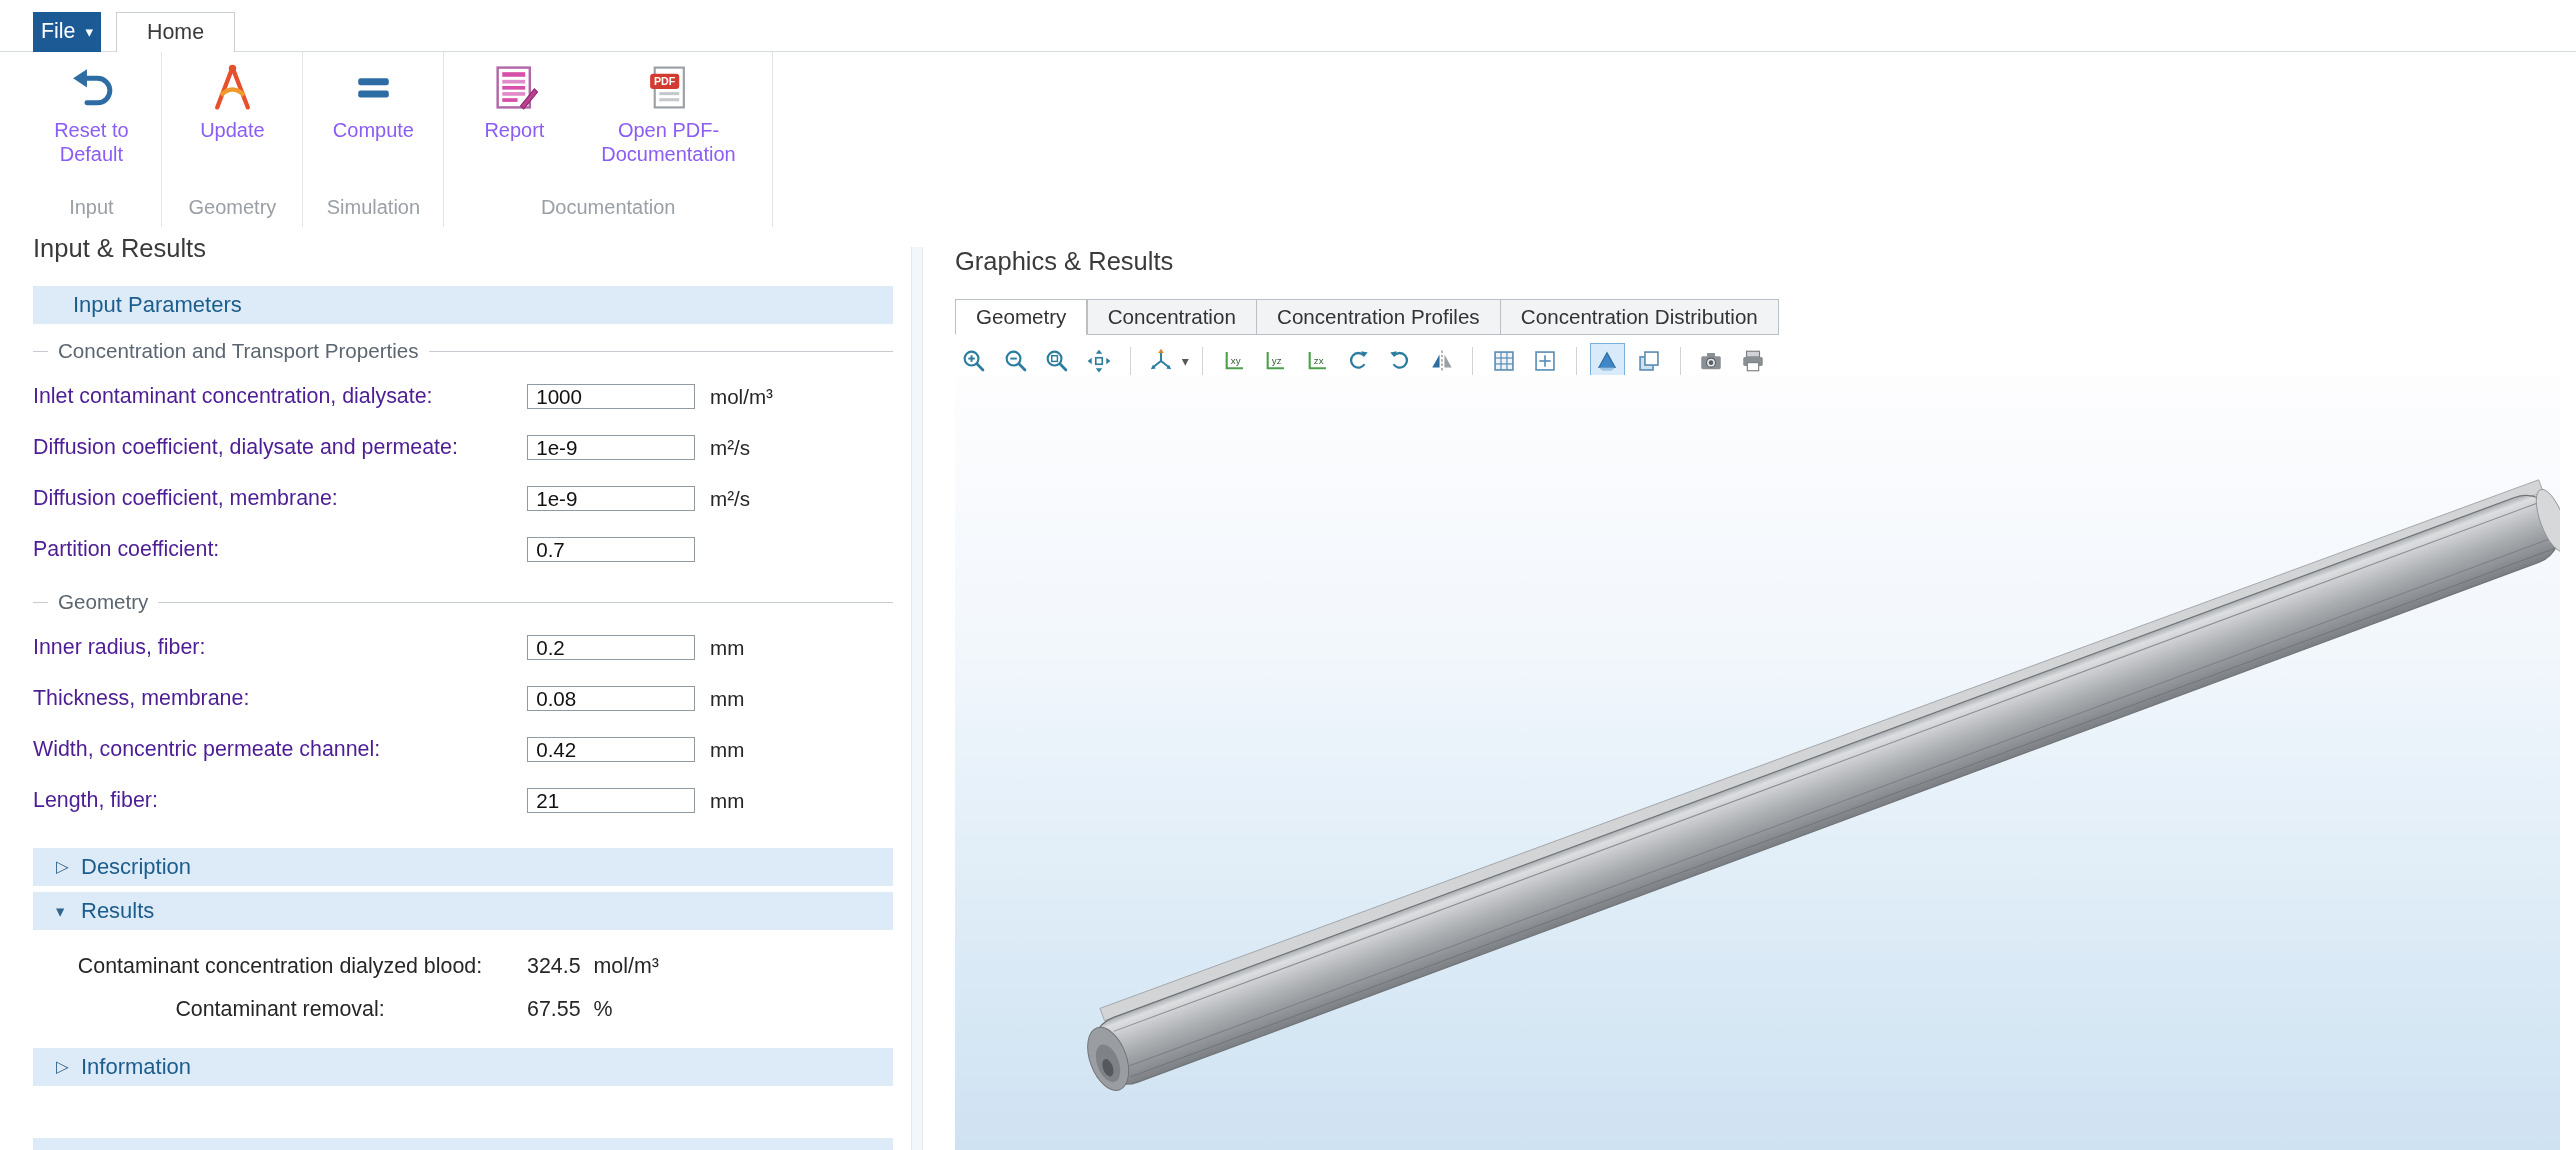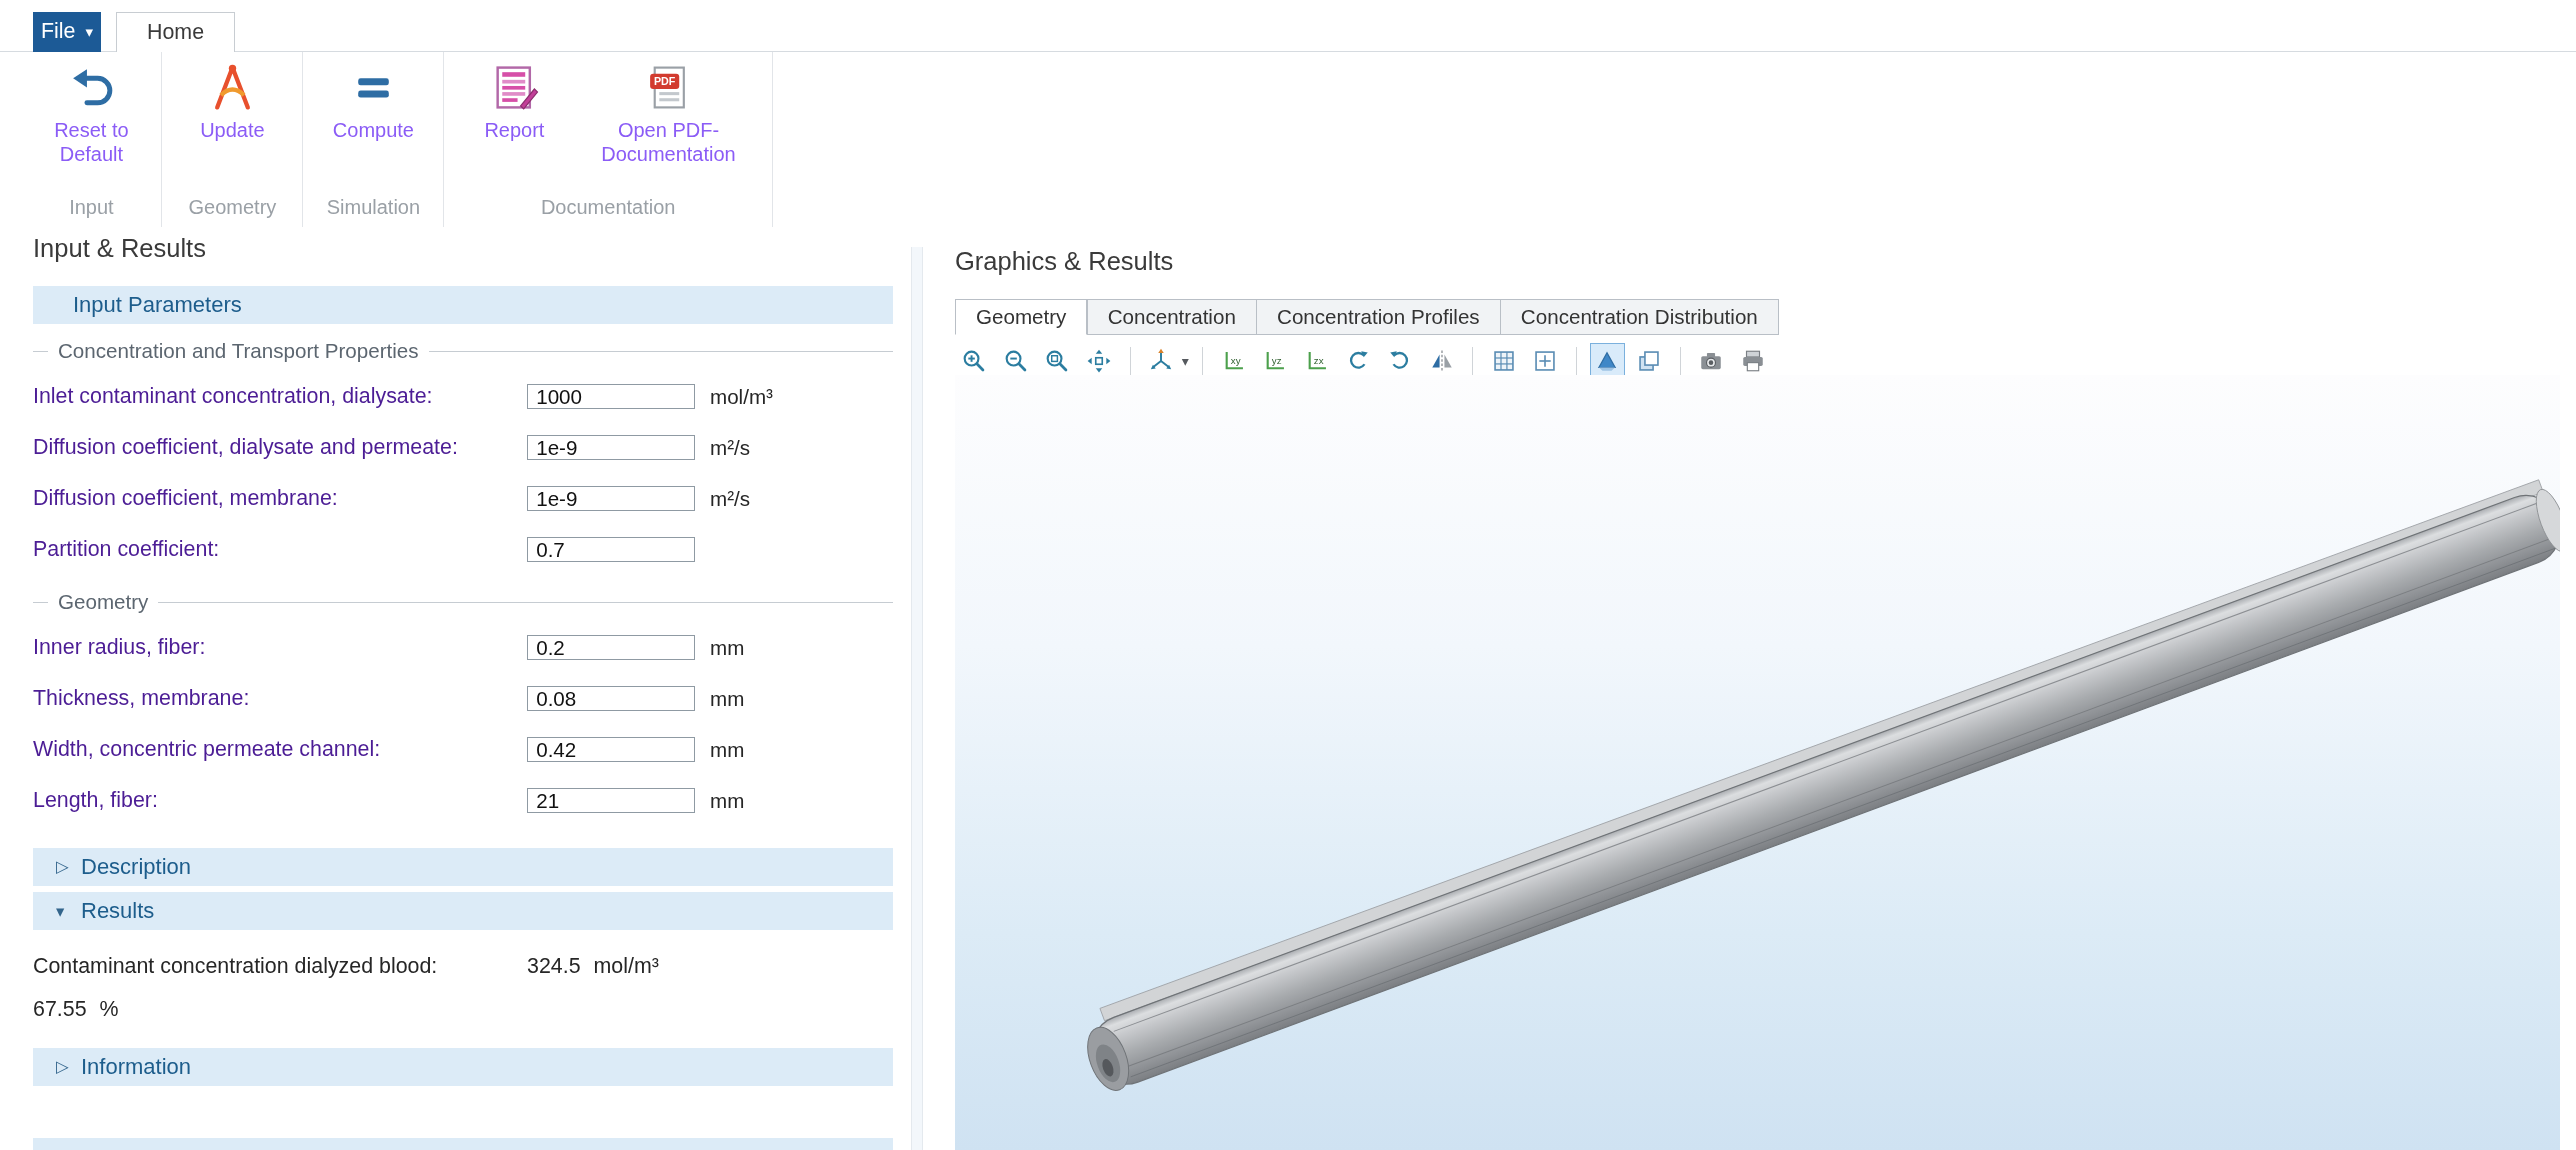--- a/index.html
+++ b/index.html
@@ -36,21 +36,21 @@
   .secband.noarrow { padding-left:40px; }
   .legend { display:flex; align-items:center; color:#5c6670; font-size:20.6px; margin:15px 0 8.2px; }
   .legend::before { content:""; width:15px; border-top:0.8px solid #c6ccd2; margin-right:10px; }
   .legend::after  { content:""; flex:1;      border-top:0.8px solid #c6ccd2; margin-left:10px; }
   .frow { display:flex; align-items:center; height:51px; }
   .frow .flabel { width:494px; font-size:21.4px; color:#4c1d95; }
   .frow .finput { width:168px; height:25px; border:0.8px solid #8f9aa3; background:#fff;
                   font-family:inherit; font-size:20.6px; color:#111; padding:0 8.2px; }
   .frow .funit { margin-left:15px; font-size:20.6px; color:#262626; }
   .rrow { display:flex; align-items:center; height:43px; }
-  .rrow .rlabel { width:494px; font-size:21.4px; color:#262626; }
+  .rrow .rlabel { width:494px; font-size:21.4px; color:#262626;text-align:center; }
   .rrow .rvalue { font-size:21.4px; color:#262626; }
   .rrow .runit  { margin-left:13px; font-size:21.4px; color:#262626; }
   .bottom-band { position:absolute; left:33px; top:1138px; width:860px; height:13px; background:#dcebf7; }
 
   .panel-divider { position:absolute; left:911px; top:247px; bottom:0; width:11.5px;
                    background:#f3f7fb; border-left:0.8px solid #e4e9ee; border-right:0.8px solid #e4e9ee; }
 
   
   .right-panel { position:absolute; left:955px; top:247px; right:16.5px; bottom:0; }
   .gtabs { display:flex; margin-top:0; }
@@ -232,20 +232,21 @@
       <span>Results</span>
     </div>
 
     <div style="margin-top:15px;">
       <div class="rrow">
         <span class="rlabel">Contaminant concentration dialyzed blood:</span>
         <span class="rvalue">324.5</span>
         <span class="runit">mol/m³</span>
       </div>
       <div class="rrow">
+        <span class="rlabel">Contaminant removal:</span>
         <span class="rvalue">67.55</span>
         <span class="runit">%</span>
       </div>
     </div>
 
     <div class="secband" style="margin-top:16.5px;">
       <span class="sec-arrow">▷</span>
       <span>Information</span>
     </div>
   </div>

